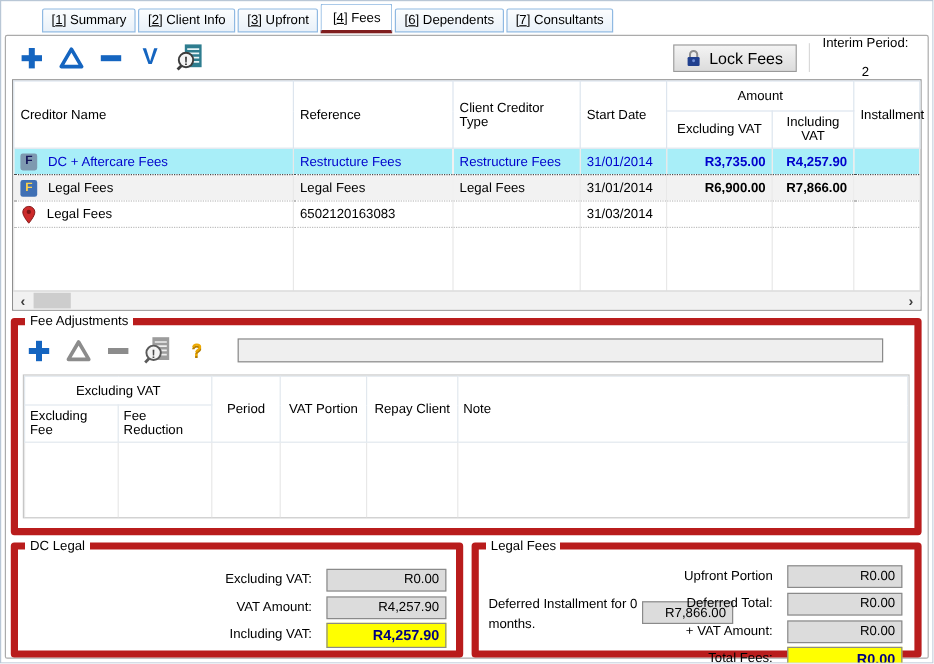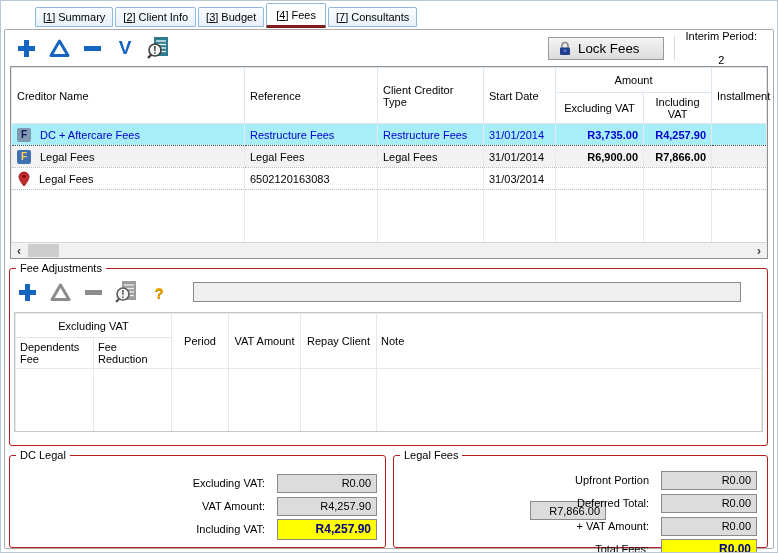--- a/index.html
+++ b/index.html
@@ -25,21 +25,21 @@
            border:1px solid #ababab; background:#fff; border-radius:2px; }
 
   
   .toolbar { position:absolute; top:3px; left:8px; right:8px; height:30px;
              display:flex; align-items:center; }
   .tbtn { display:flex; align-items:center; justify-content:center;
           width:26px; height:26px; margin-right:7px; cursor:pointer; }
   .v-glyph { font-size:19px; font-weight:800; color:#1565c0; }
   .lock-btn { margin-left:auto; display:flex; align-items:center; gap:6px;
               border:1px solid #9a9a9a; background:linear-gradient(#f4f4f4,#dcdcdc);
-              padding:3px 24px 3px 9px; height:23px; cursor:pointer; }
+              padding:3px 11px 3px 9px; height:23px; cursor:pointer; }
   .divider { width:1px; height:24px; background:#d9d9d9; margin:0 10px; }
   .interim { display:flex; align-items:center; gap:12px; padding-right:8px;flex-direction:column; }
 
   
   .fees-grid { position:absolute; top:36px; left:5px; right:5px; height:193px;
                border:1px solid #8f8f8f; background:#fff; }
   .fees-grid table { border-collapse:collapse; width:100%; table-layout:fixed; }
   .fees-grid th { font-weight:normal; text-align:left; padding:3px 5px;
                   border:1px solid #dde5ee; background:#fff; height:25px; }
   .fees-grid th.c { text-align:center; }
@@ -62,21 +62,21 @@
   .hscroll { position:absolute; left:0; right:0; bottom:0; height:16px;
              background:#f1f1f1; border-top:1px solid #d6d6d6; }
   .sarrow { position:absolute; top:0; width:16px; height:15px; display:flex;
             align-items:center; justify-content:center; color:#3c3c3c;
             font-weight:bold; font-size:12px; cursor:pointer; }
   .sarrow.left { left:0; } .sarrow.right { right:0; }
   .sthumb { position:absolute; left:17px; top:1px; width:31px; height:13px;
             background:#cdcdcd; cursor:pointer; }
 
   
-  fieldset { border:1px solid #b91c1c; border-radius:3px; margin:0; padding:0; }
+  fieldset { border:6px solid #b91c1c; border-radius:3px; margin:0; padding:0; }
   legend { padding:0 4px; margin-left:6px; }
 
   .fee-adj { position:absolute; top:232px; left:4px; right:5px; height:184px; }
   .fa-toolbar { display:flex; align-items:center; height:32px; margin:2px 6px 0 4px; }
   .fa-filter { flex:1; height:20px; border:1px solid #8a8a8a; background:#efefef;
                margin-left:14px; margin-right:20px; padding:0 4px; font-size:11px; }
   .help-glyph { font-size:15px; font-weight:bold; color:#eda900;
                 text-shadow:0 1px 0 #b47d00; }
   .fa-table-wrap { margin:4px 4px 0 4px; border:1px solid #c7c7c7; height:120px;
                    overflow:hidden; }
@@ -109,22 +109,23 @@
   .legal-rows .field { width:96px; }
 </style>
 </head>
 <body>
 
 <div class="window">
 
   <div class="tabbar">
     <div class="tab"><span><span>[</span><span class="mn">1</span><span>]</span><span class="tlabel">Summary</span></span></div>
     <div class="tab"><span><span>[</span><span class="mn">2</span><span>]</span><span class="tlabel">Client Info</span></span></div>
-    <div class="tab"><span><span>[</span><span class="mn">3</span><span>]</span><span class="tlabel">Budget</span></span></div>
+    <div class="tab"><span><span>[</span><span class="mn">3</span><span>]</span><span class="tlabel">Upfront</span></span></div>
     <div class="tab active"><span><span>[</span><span class="mn">4</span><span>]</span><span class="tlabel">Fees</span></span></div>
+    <div class="tab"><span><span>[</span><span class="mn">6</span><span>]</span><span class="tlabel">Dependents</span></span></div>
     <div class="tab"><span><span>[</span><span class="mn">7</span><span>]</span><span class="tlabel">Consultants</span></span></div>
   </div>
 
   <div class="panel">
 
     <div class="toolbar">
       <span class="tbtn">
         <svg width="21" height="21" viewBox="0 0 21 21">
             <g fill="#1565c0">
               <rect x="8" y="2" width="5" height="17"></rect>
@@ -311,26 +312,26 @@
               <col style="width:78px">
               <col style="width:57px">
             <col style="width:72px">
               <col style="width:76px">
               <col>
           </colgroup>
           <thead>
             <tr>
               <th colspan="2" class="c">Excluding VAT</th>
               <th rowspan="2" class="c">Period</th>
-              <th rowspan="2" class="c">VAT Amount</th>
+              <th rowspan="2" class="c">VAT Portion</th>
               <th rowspan="2" class="c">Repay Client</th>
               <th rowspan="2">Note</th>
             </tr>
             <tr>
-              <th>Dependents Fee</th>
+              <th>Excluding Fee</th>
               <th>Fee Reduction</th>
             </tr>
           </thead>
           <tbody>
             <tr>
               <td></td>
                 <td></td>
                 <td></td>
                 <td></td>
                 <td></td>
@@ -353,20 +354,21 @@
           <input class="field" type="text" readonly="" value="R4,257.90" style="">
         </div>
         <div class="frow">
           <span>Including VAT:</span>
           <input class="field hl" type="text" readonly="" value="R4,257.90" style="">
         </div>
       </fieldset>
 
       <fieldset class="legal-box">
         <legend>Legal Fees</legend>
+        <div class="deferred-text">Deferred Installment for 0 months.</div>
         <input class="field deferred-field" type="text" readonly="" value="R7,866.00" style="">
         <div class="legal-rows">
           <div class="frow">
             <span>Upfront Portion</span>
             <input class="field" type="text" readonly="" value="R0.00" style="">
           </div>
           <div class="frow">
             <span>Deferred Total:</span>
             <input class="field" type="text" readonly="" value="R0.00" style="">
           </div>

